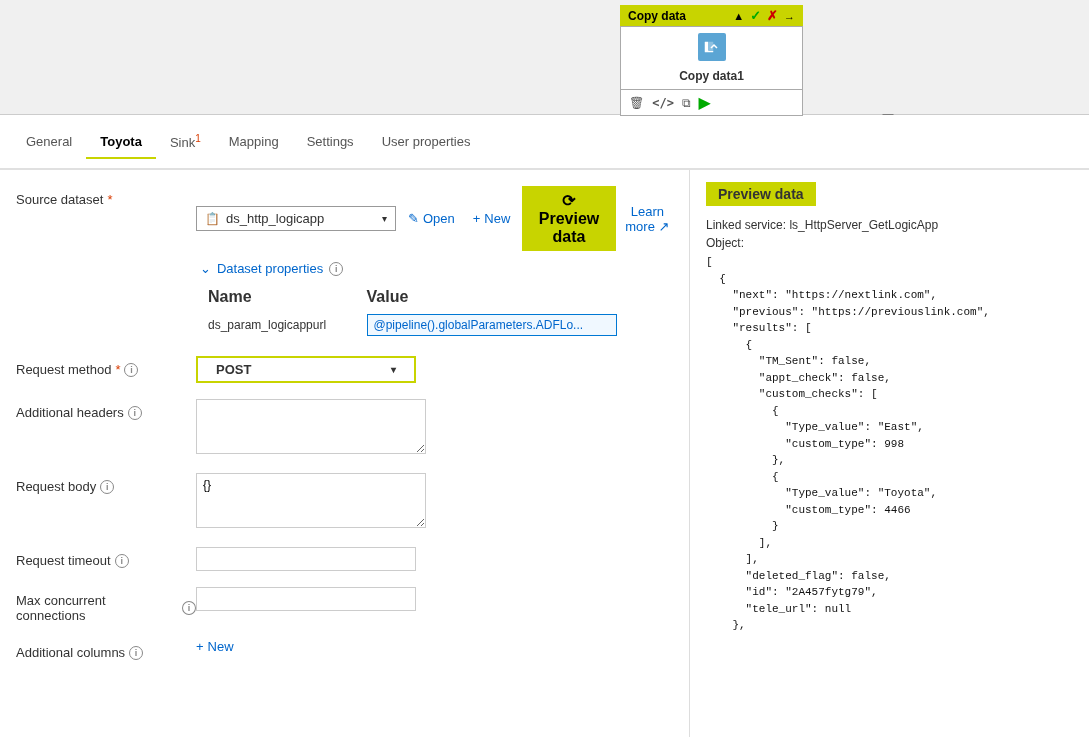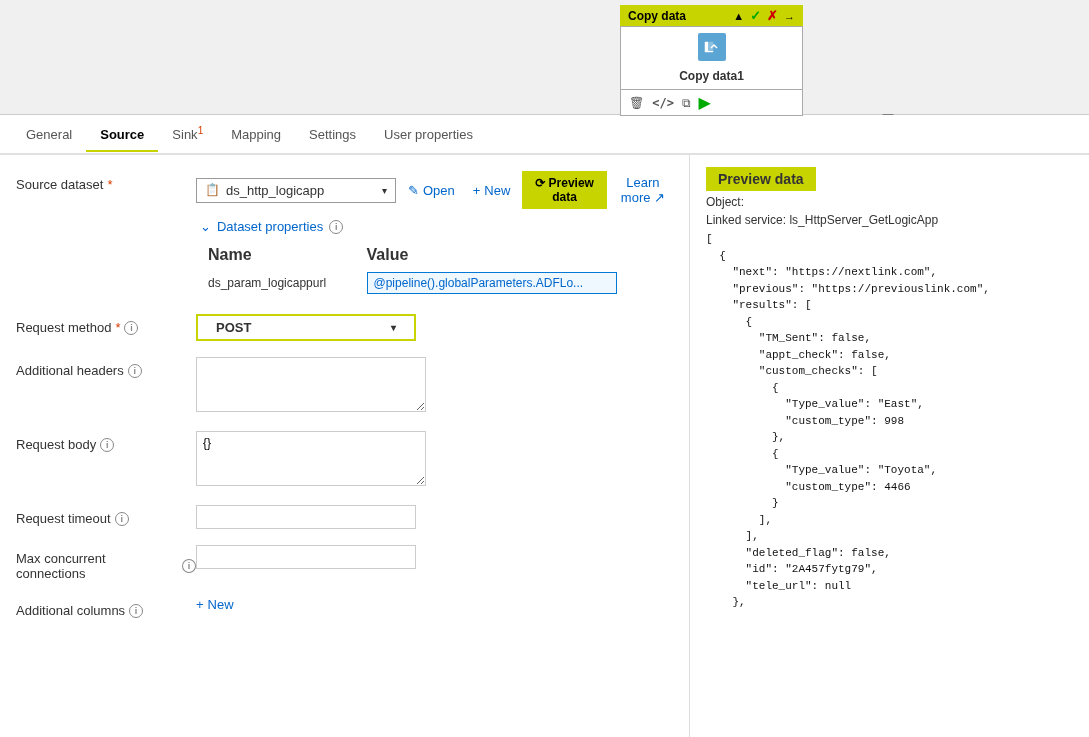--- a/index.html
+++ b/index.html
@@ -77,21 +77,21 @@
       padding: 2px 0;
       letter-spacing: 3px;
     }
 
     .tabs-bar {
       display: flex;
       align-items: center;
       background: #fff;
       border-bottom: 2px solid #e0e0e0;
       padding: 0 12px;
-      height: 40px;
+      height: 55px;
     }
     .tab {
       padding: 8px 14px;
       cursor: pointer;
       font-size: 13px;
       color: #555;
       border-bottom: 2px solid transparent;
       margin-bottom: -2px;
       position: relative;
     }
@@ -170,21 +170,21 @@
       background: none;
       border: none;
       padding: 4px 6px;
     }
     .btn-preview {
       background: #c8d400;
       color: #000;
       border: none;
       padding: 5px 10px;
       cursor: pointer;
-      font-size: 12px;
+      font-size: 16px;
       font-weight: 600;
       display: flex;
       align-items: center;
       gap: 4px;
     }
     .btn-learn {
       color: #0066cc;
       font-size: 13px;
       cursor: pointer;
       background: none;
@@ -295,21 +295,21 @@
       padding: 12px 16px;
       overflow-y: auto;
     }
 
     .preview-title {
       background: #c8d400;
       display: inline-block;
       padding: 4px 12px;
       font-weight: bold;
       font-size: 14px;
-      margin-bottom: 4px;
+      margin-bottom: 12px;
     }
     .preview-meta {
       font-size: 12px;
       margin-bottom: 4px;
       color: #333;
     }
     .preview-code {
       font-family: 'Courier New', monospace;
       font-size: 11px;
       color: #111;
@@ -353,21 +353,21 @@
   <div style="position:absolute; top:105px; left:690px; right:0; text-align:center;">
     <span class="divider-line">—</span>
   </div>
 </div>
 
 <div class="tabs-bar">
   <div class="tab">
     <span>General</span>
   </div>
   <div class="tab active">
-    <span>Source</span>
+    <span>Toyota</span>
   </div>
   <div class="tab">
     <span>Sink</span><span class="badge">1</span>
   </div>
   <div class="tab">
     <span>Mapping</span>
   </div>
   <div class="tab">
     <span>Settings</span>
   </div>
@@ -499,25 +499,25 @@
           <span>New</span>
         </button>
       </div>
     </div>
 
   </div>
 
   <div class="right-panel">
     <div class="preview-title">Preview data</div>
     <div class="preview-meta">
-      <span>Object:</span>
-    </div>
-    <div class="preview-meta">
       <span>Linked service:</span>
       <span>ls_HttpServer_GetLogicApp</span>
+    </div>
+    <div class="preview-meta">
+      <span>Object:</span>
     </div>
     <pre class="preview-code">[
   {
     "next": "https://nextlink.com",
     "previous": "https://previouslink.com",
     "results": [
       {
         "TM_Sent": false,
         "appt_check": false,
         "custom_checks": [

